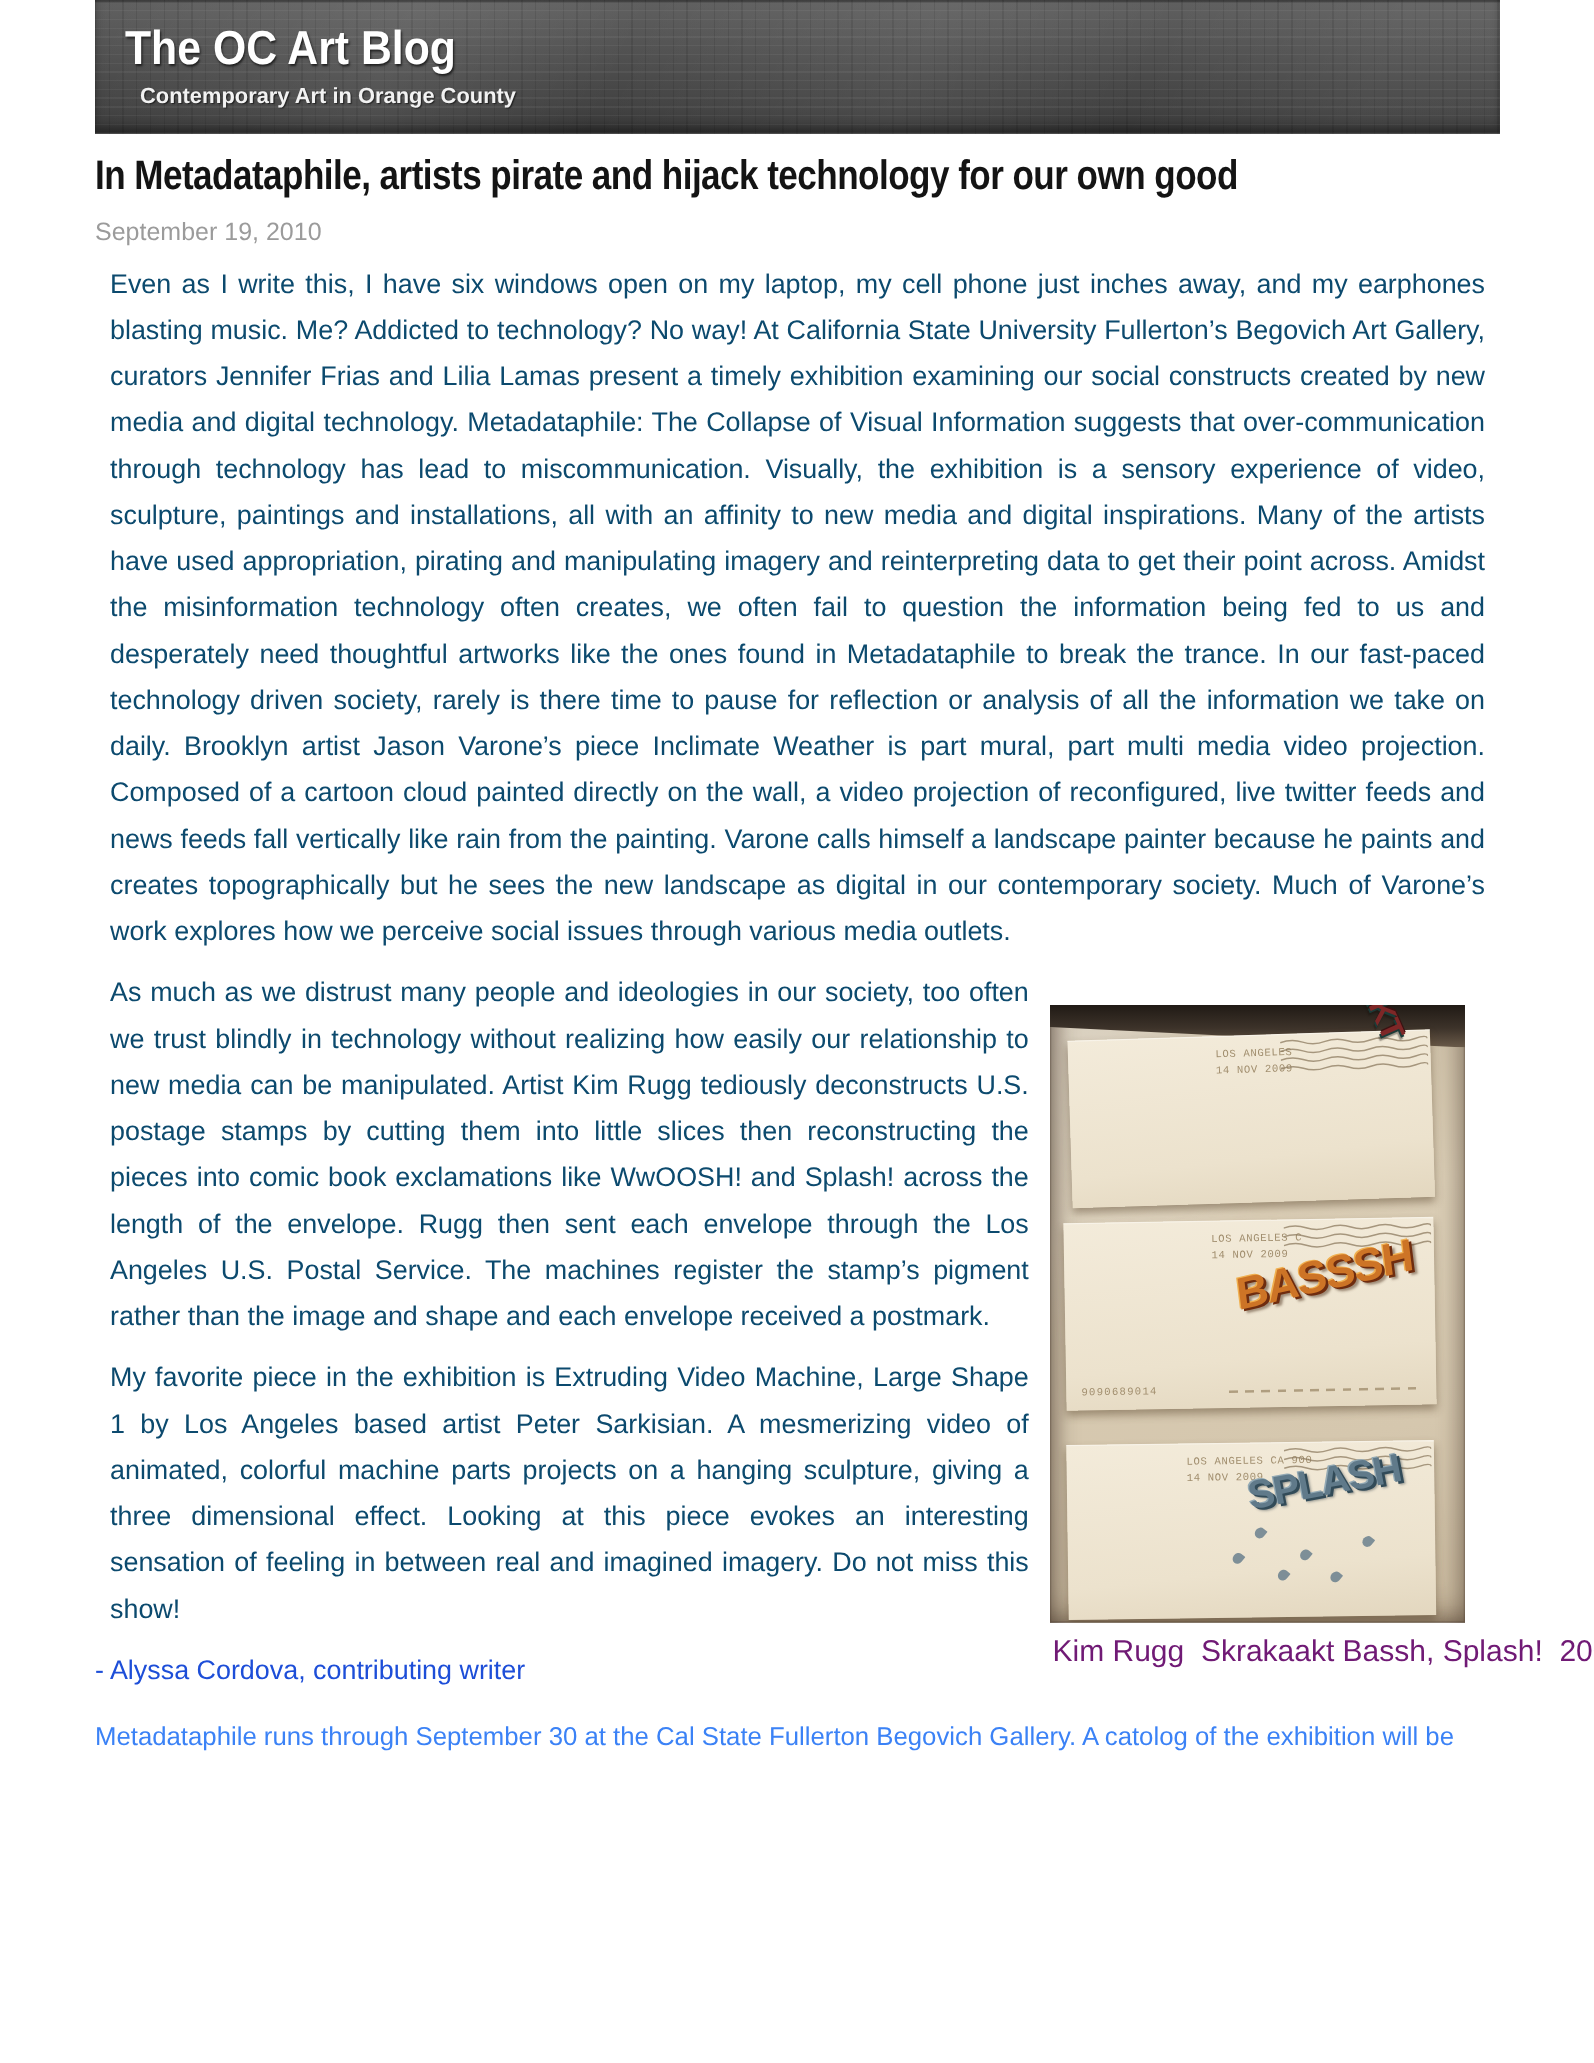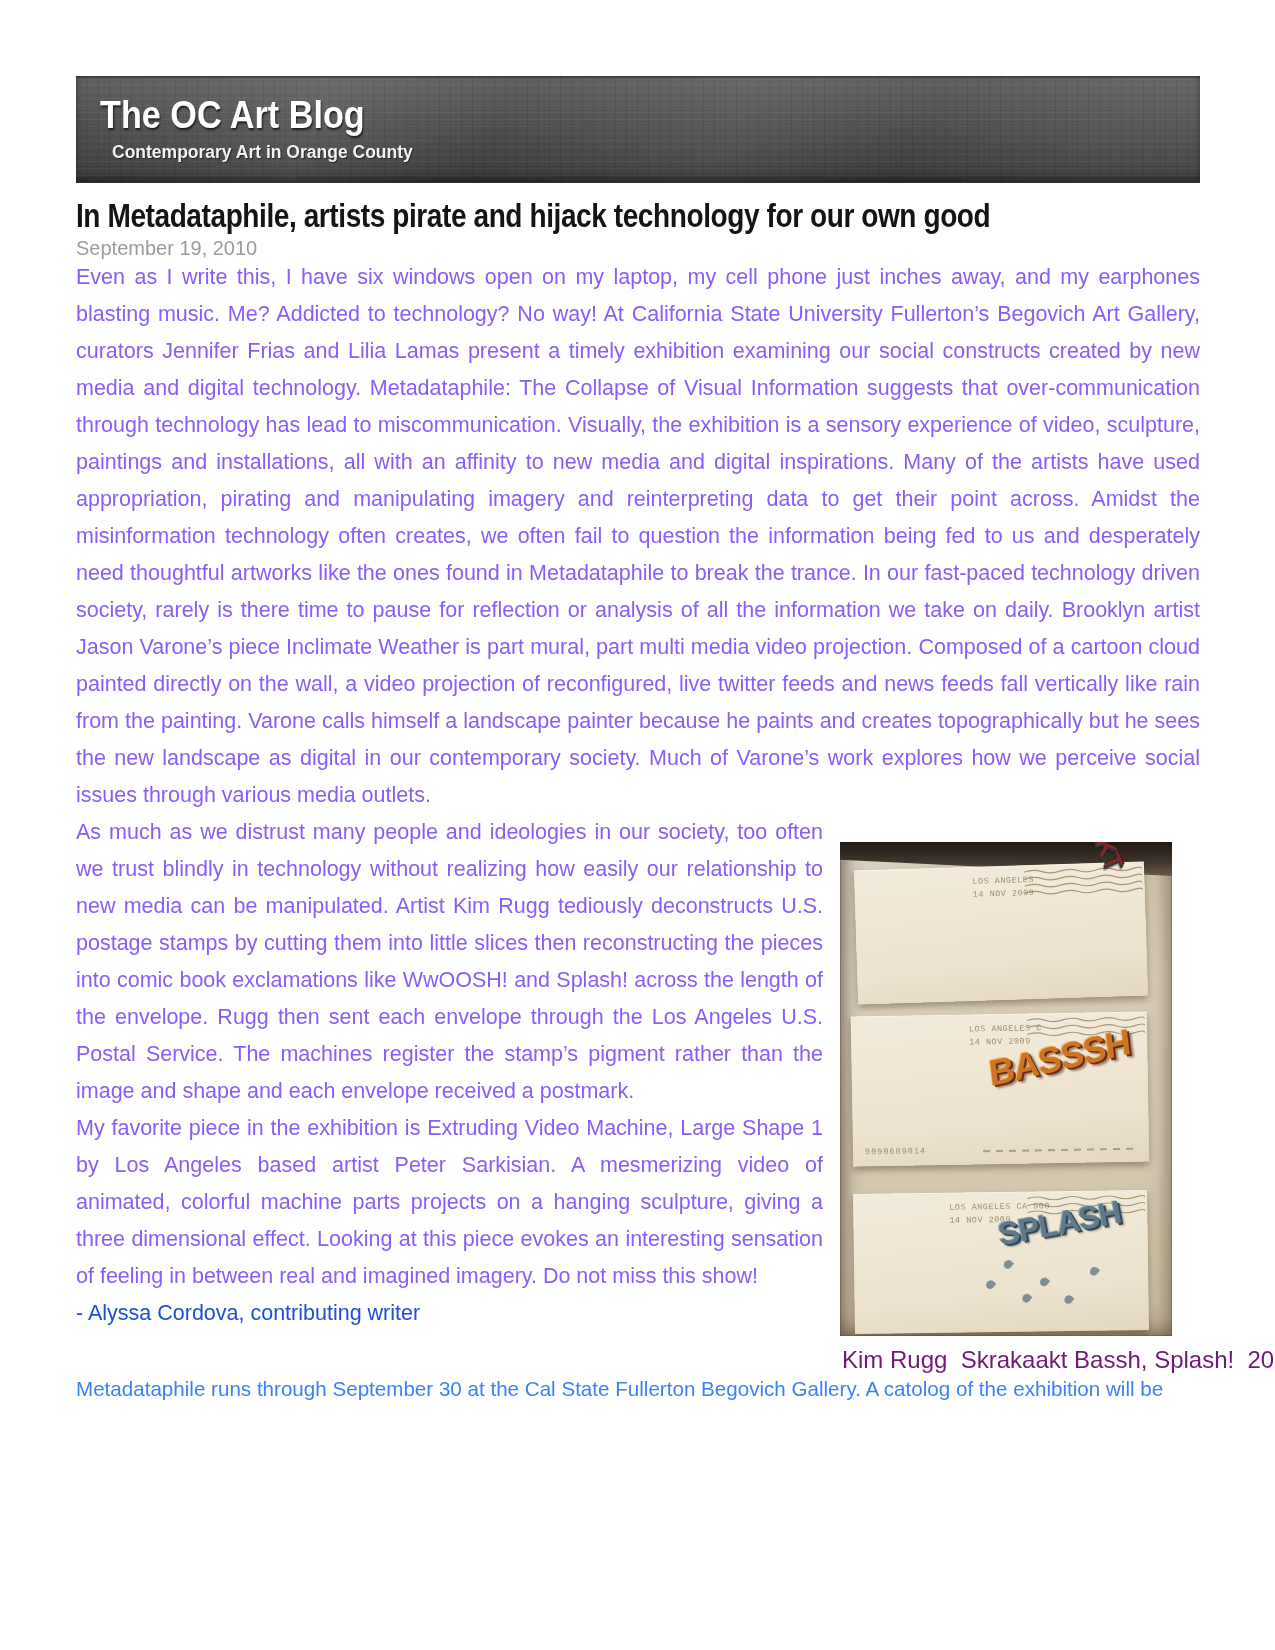--- a/index.html
+++ b/index.html
@@ -7,21 +7,21 @@
   body {
     width: 1275px; height: 1650px; overflow: hidden;
     background: #ffffff;
     font-family: "Liberation Sans", "DejaVu Sans", sans-serif;
     color: #1b1b1b;
   }
   .page { padding: 0 75px 0 76px; }
 
   
   .banner {
-    margin-top: 76px; height: 107px; position: relative; cursor: pointer;
+    height: 107px; position: relative; cursor: pointer;
     background-image:
       linear-gradient(115deg, rgba(255,255,255,0) 0%, rgba(255,255,255,.08) 22%, rgba(255,255,255,0) 38%,
                       rgba(255,255,255,.06) 58%, rgba(255,255,255,0) 74%, rgba(255,255,255,.05) 90%),
       repeating-linear-gradient(0deg, rgba(255,255,255,.05) 0 1px, rgba(0,0,0,0) 1px 7px),
       repeating-linear-gradient(90deg, rgba(0,0,0,.10) 0 1px, rgba(0,0,0,0) 1px 11px),
       linear-gradient(180deg, #606060 0%, #4f4f4f 45%, #424242 80%, #353535 100%);
     box-shadow: inset 0 2px 0 rgba(0,0,0,.35), inset 0 -5px 7px rgba(0,0,0,.35);
   }
   .banner-title {
     position: absolute; left: 24px; top: 18px; margin: 0;
@@ -34,24 +34,24 @@
     font-size: 17.5px; font-weight: bold; color: #f2f2f2; white-space: nowrap;
     text-shadow: 1px 1px 1px rgba(0,0,0,.55);
   }
 
   
   .article-title {
     margin: 14px 0 0; font-size: 33px; font-weight: bold; color: #141414;
     letter-spacing: -0.5px; white-space: nowrap;
     transform: scaleX(.85); transform-origin: left top;
   }
-  .article-date { margin-top: 2px; font-size: 20px; line-height: 22px; color: #9b9b9b; }
+  .article-date { margin-top: 16px; font-size: 20px; line-height: 22px; color: #9b9b9b; }
   p.body-par {
-    margin: 0; font-size: 21.5px; line-height: 37px;
-    text-align: justify; color: #8b5cf6;
+    margin: 12px; font-size: 21.5px; line-height: 37px;
+    text-align: justify; color: #0c4a6e;
   }
   .p1 { margin-top: 28px; }
   .p2 { margin-top: 32px; }
   .p3 { margin-top: 26px; }
   .byline { font-size: 21.5px; line-height: 37px; color: #1d4ed8; }
   .closing {
     clear: both; margin: 20px 0 0; font-size: 20.6px; line-height: 30px;
     color: #3b82f6; white-space: nowrap;
   }
 

